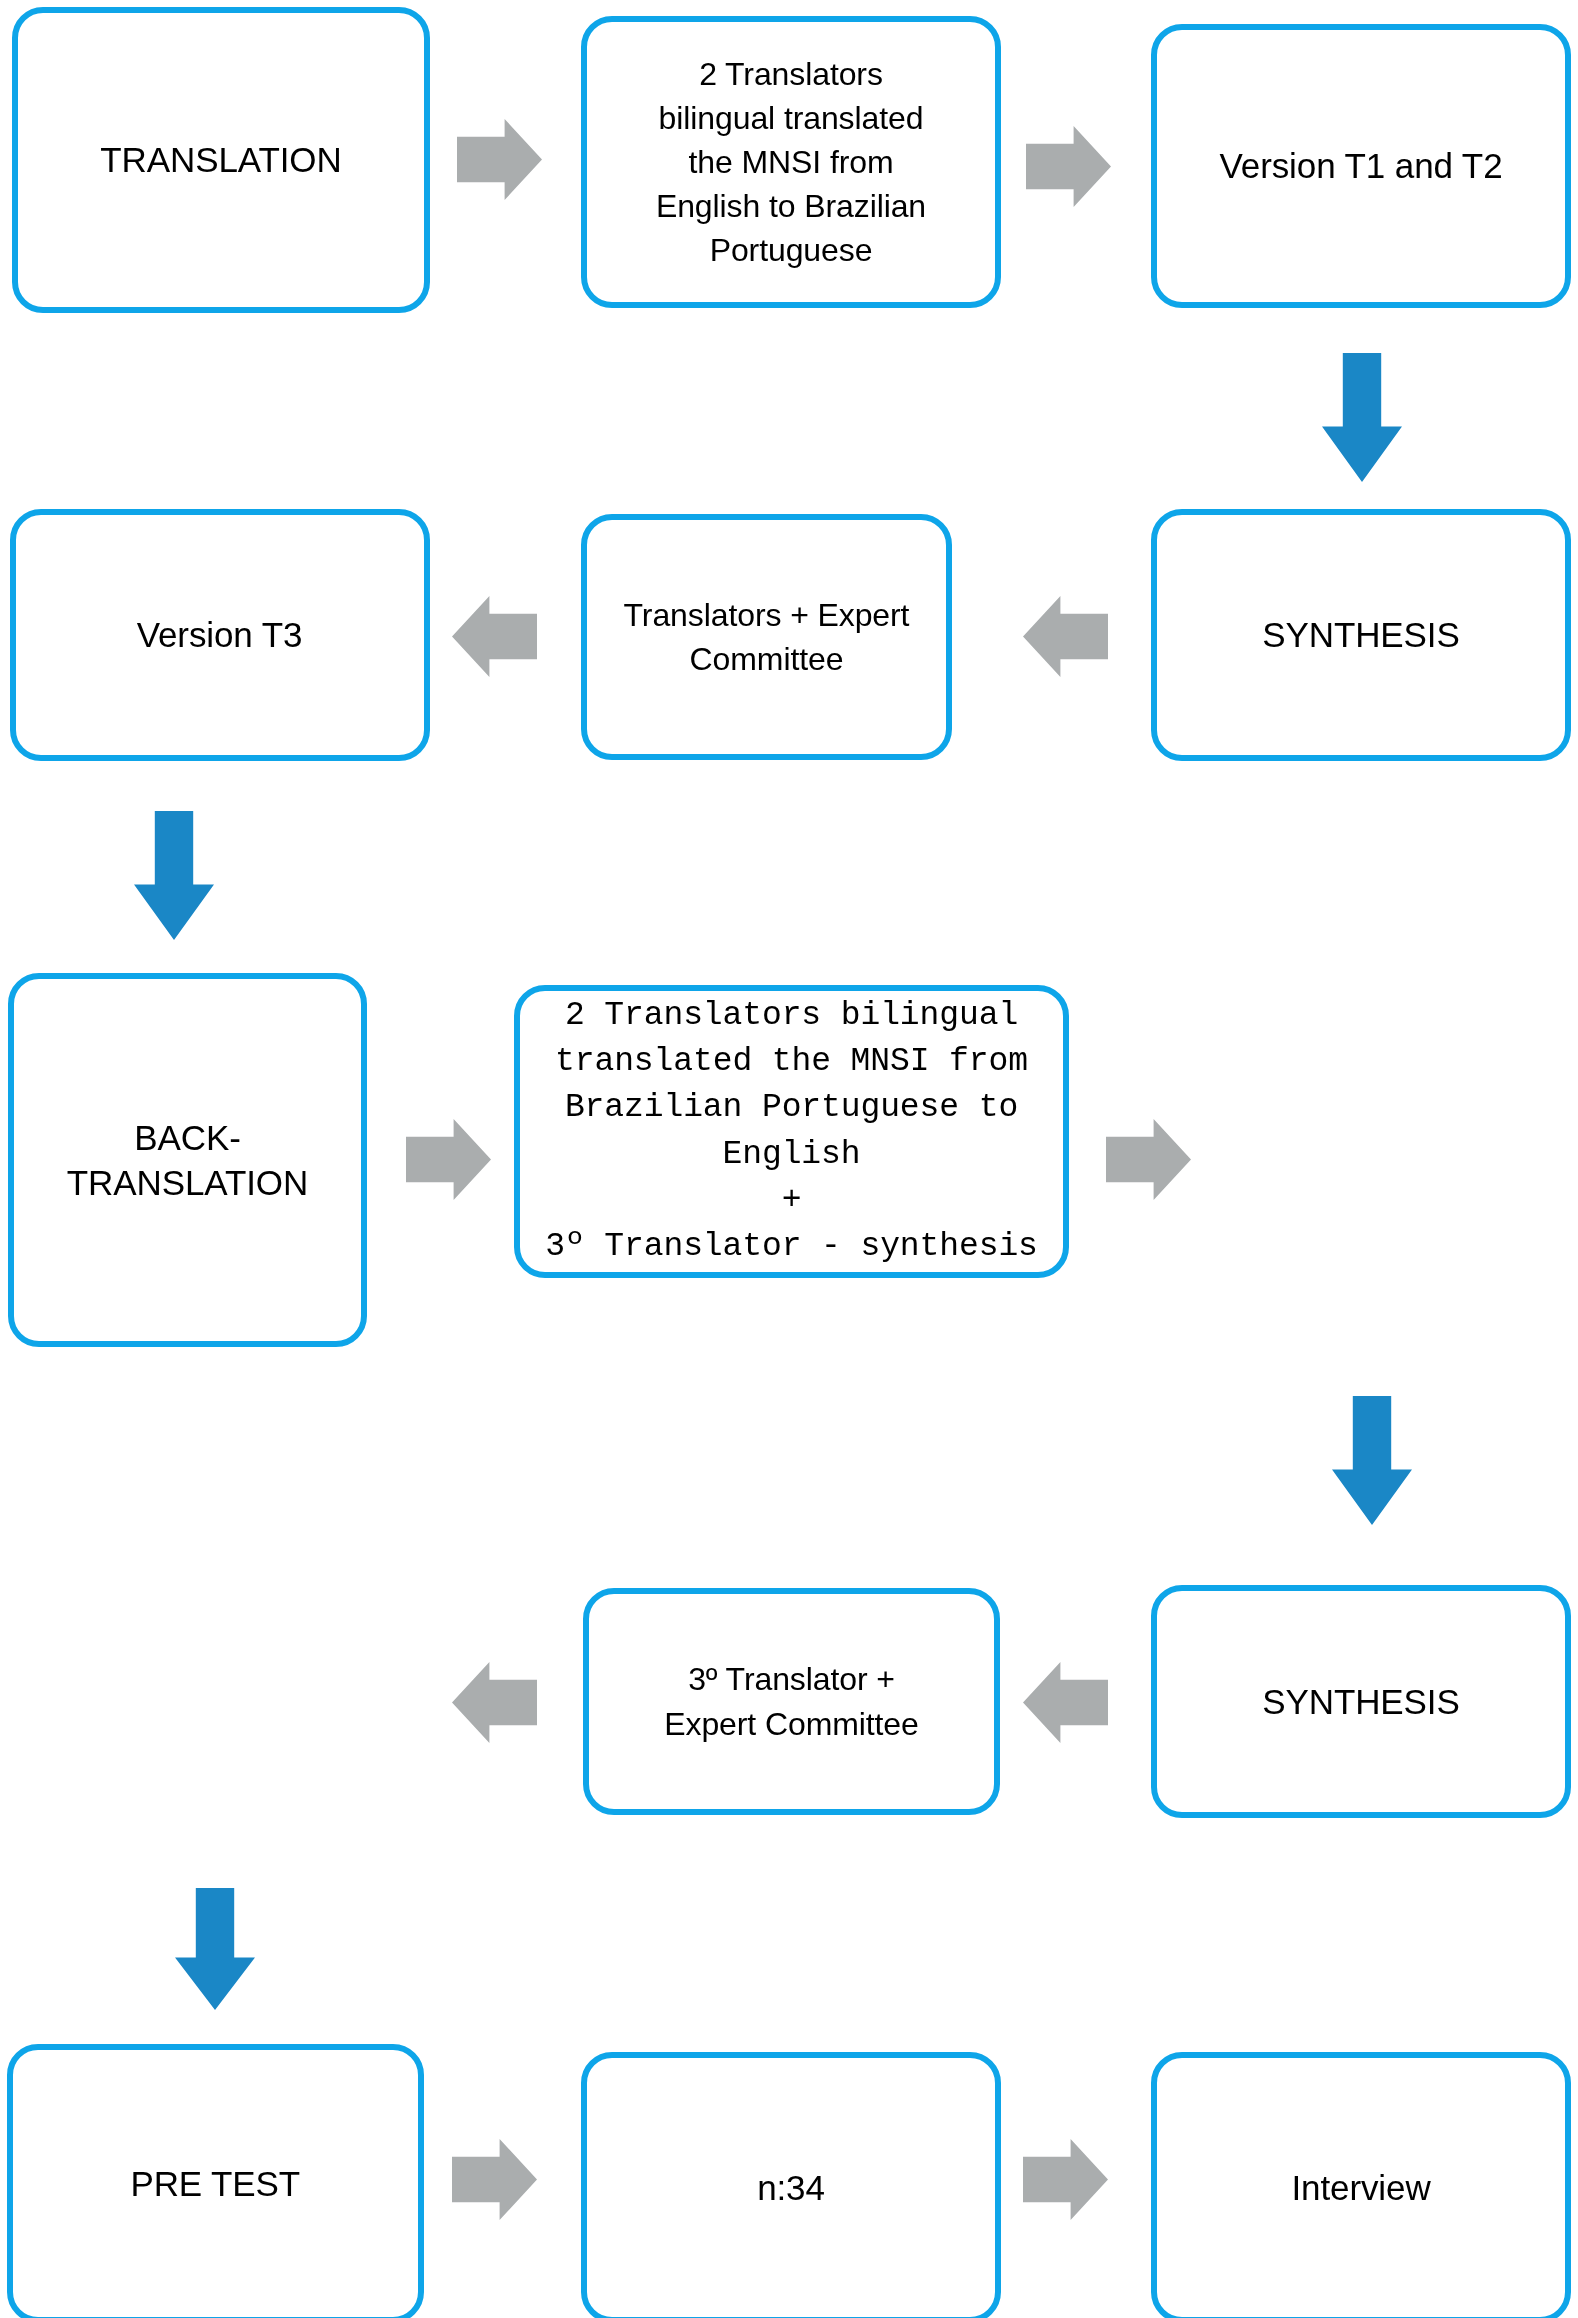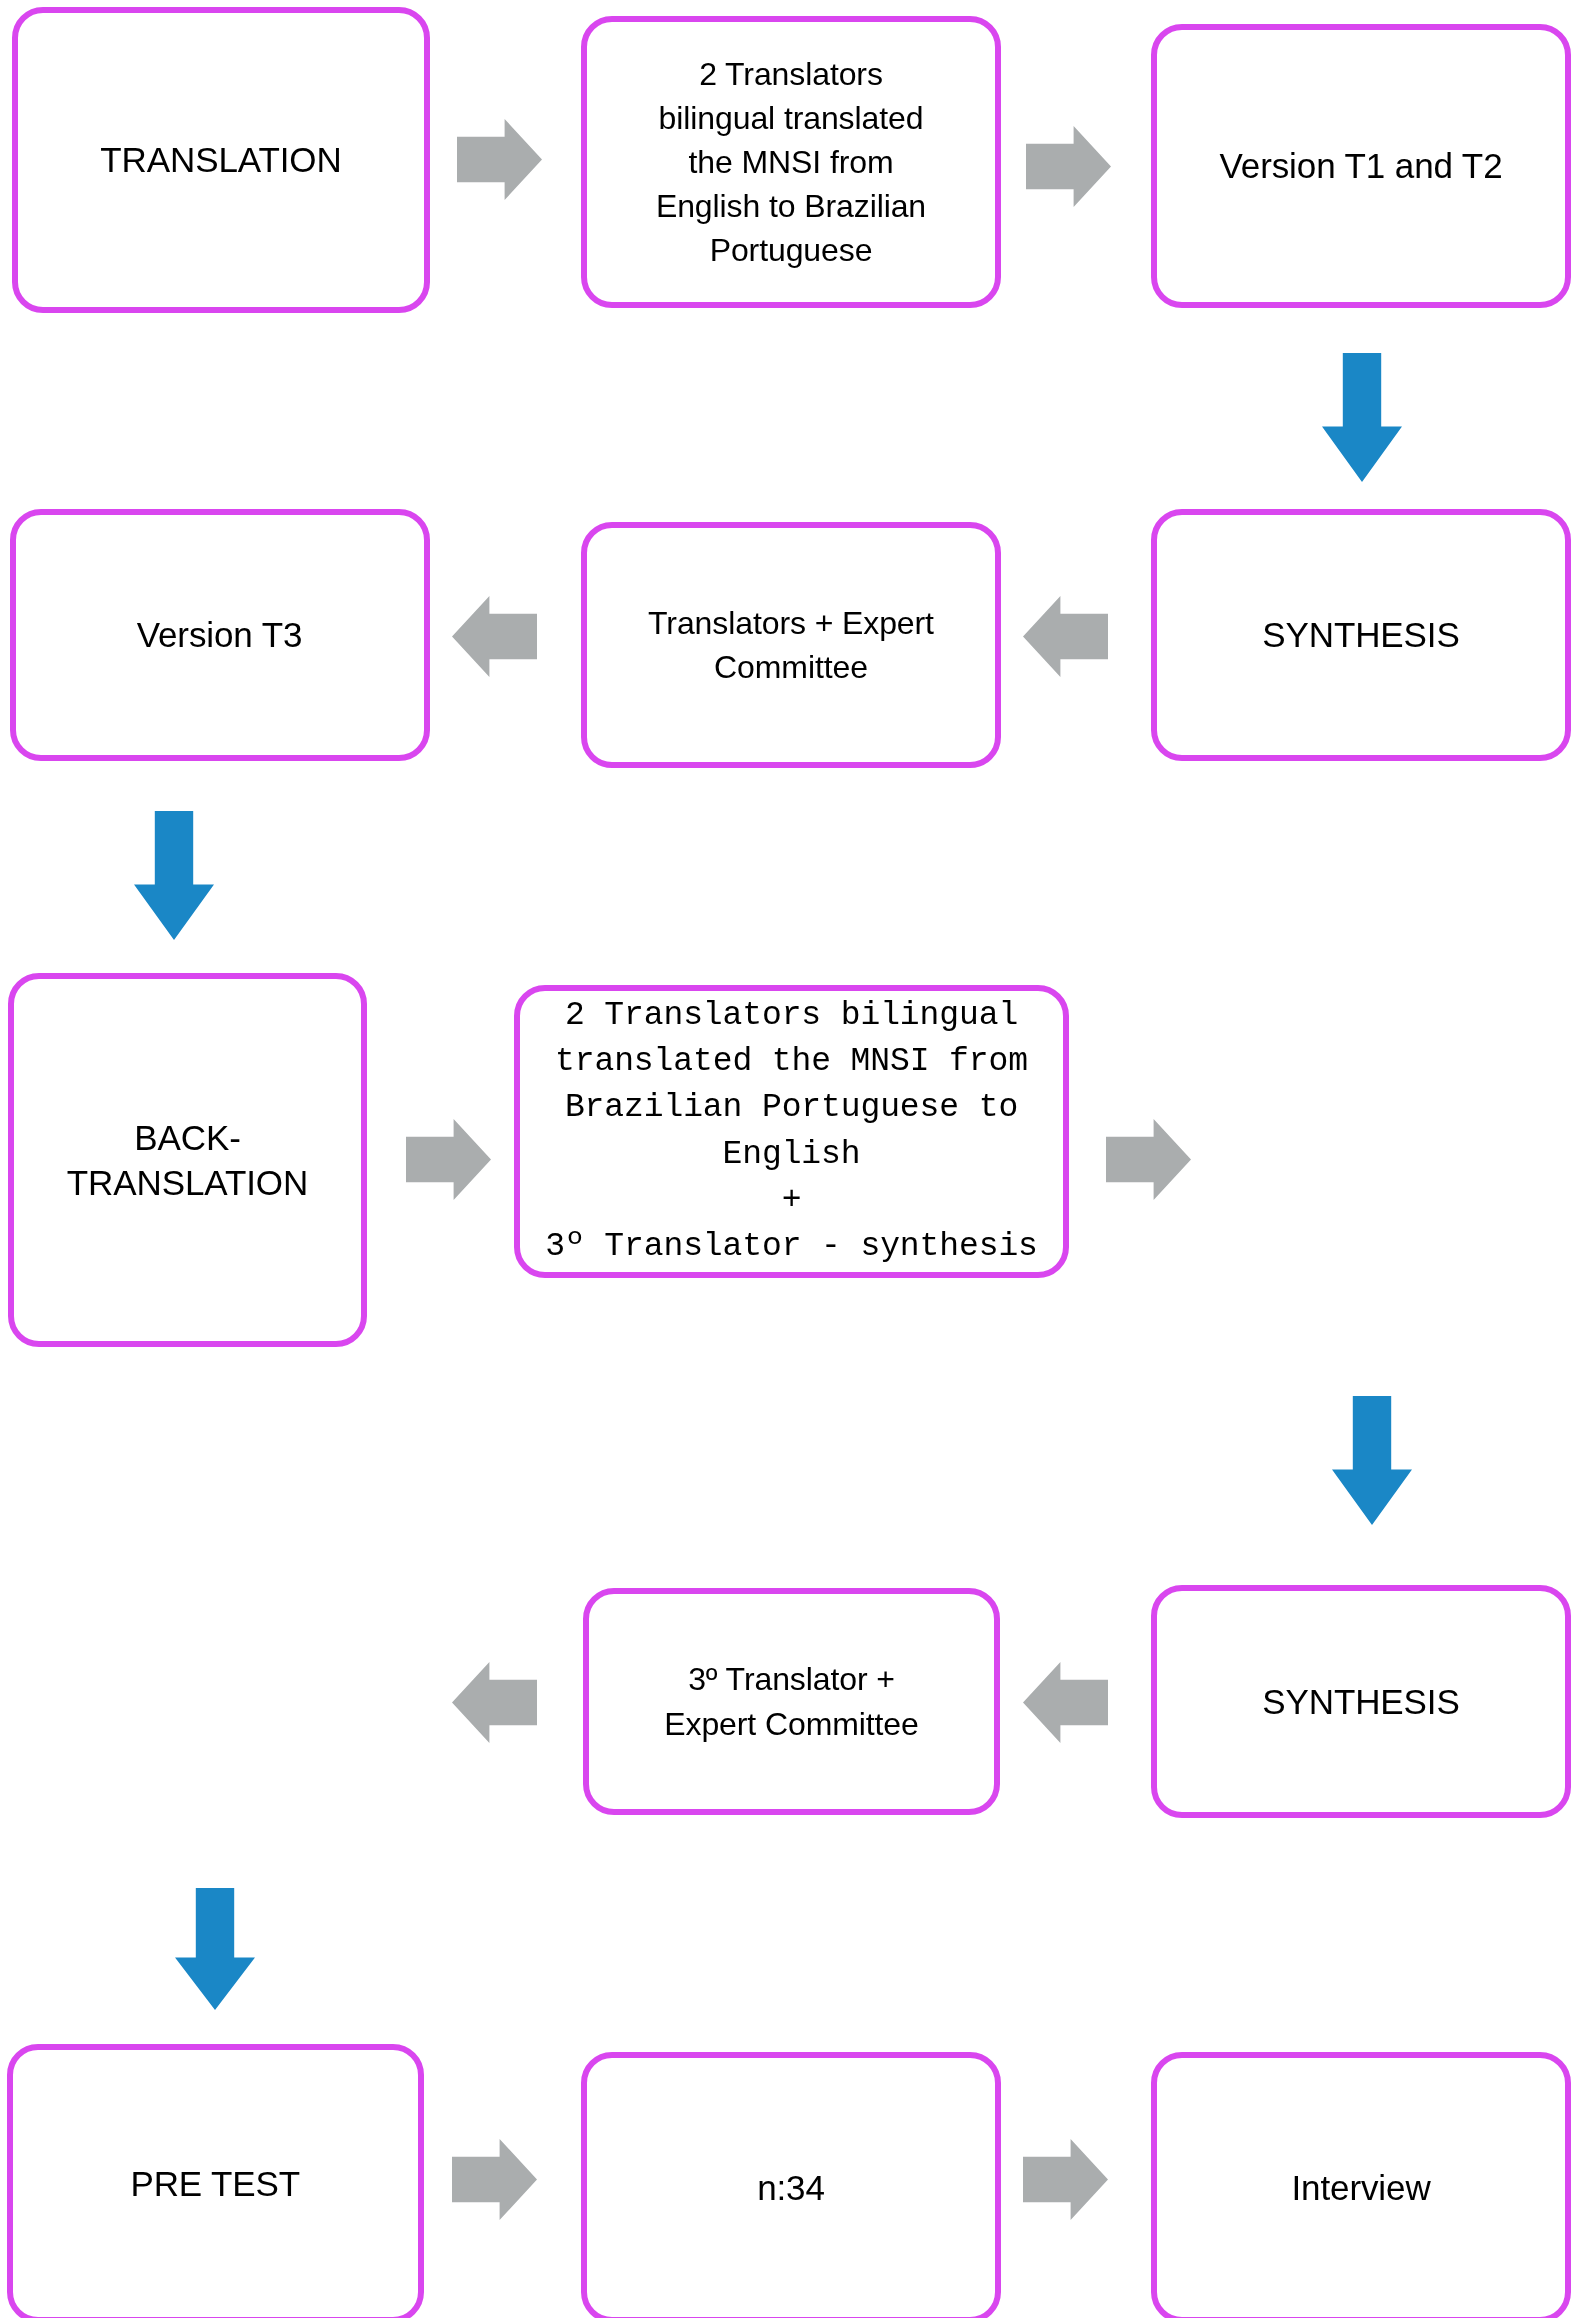--- a/index.html
+++ b/index.html
@@ -17,21 +17,21 @@
     height: 2319px;
     background: #ffffff;
     overflow: hidden;
   }
 
   
   .node {
     position: absolute;
     box-sizing: border-box;
     background: #ffffff;
-    border: 6px solid #d946ef;
+    border: 6px solid #0ea5e9;
     border-radius: 31px;
     display: flex;
     align-items: center;
     justify-content: center;
     text-align: center;
     color: #000000;
     line-height: 1.30;
     padding: 6.8px 17.6px;
   }
   .node .txt {
@@ -89,21 +89,21 @@
   </div>
 
   <div class="arrow-v" style="left:1322px; top:353px; width:80px; height:129px;"></div>
 
   <div class="node" style="left:9.5px; top:509px; width:420px; height:252px;">
     <span class="txt">Version T3</span>
   </div>
 
   <div class="arrow-h left" style="left:452px; top:596px; width:85px; height:81px;"></div>
 
-  <div class="node small" style="left:581px; top:514px; width:420px; height:246px;margin-top:8px;">
+  <div class="node small" style="left:581px; top:514px; width:371px; height:246px;">
     <span class="txt">Translators + Expert
 Committee</span>
   </div>
 
   <div class="arrow-h left" style="left:1023px; top:596px; width:85px; height:81px;"></div>
 
   <div class="node" style="left:1151px; top:509px; width:420px; height:252px;">
     <span class="txt">SYNTHESIS</span>
   </div>
 

